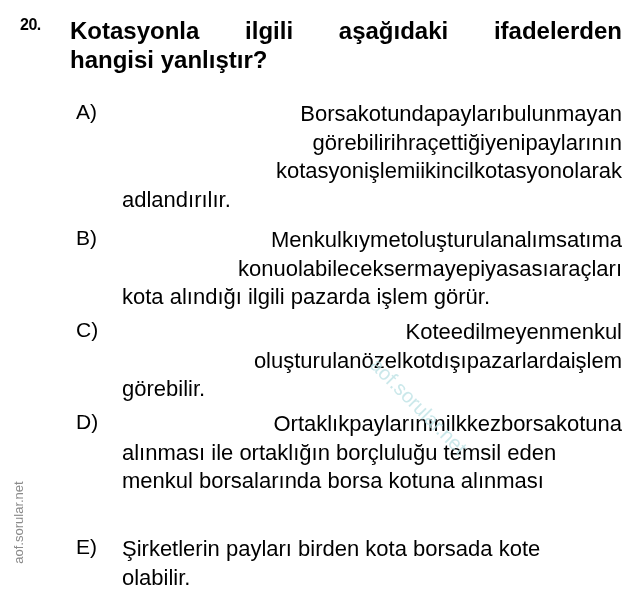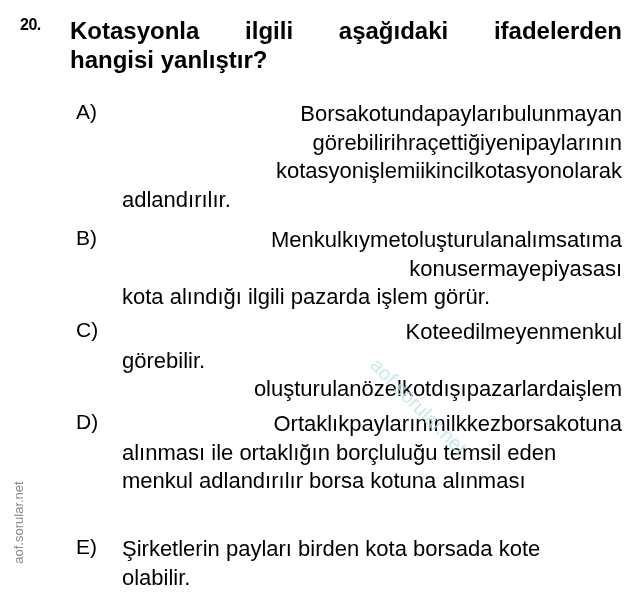--- a/index.html
+++ b/index.html
@@ -71,65 +71,67 @@
       <div class="lines">
         <div class="ln">
           <span>Menkul</span>
           <span>kıymet</span>
           <span>oluşturulan</span>
           <span>alım</span>
           <span>satıma</span>
         </div>
         <div class="ln">
           <span>konu</span>
+          <span>olabilecek</span>
           <span>sermaye</span>
           <span>piyasası</span>
+          <span>araçları</span>
         </div>
         <div class="ln last">
           <span>kota alındığı ilgili pazarda işlem görür.</span>
         </div>
       </div>
     </div>
     <div class="opt" style="top: 318px;">
       <div class="lbl">C)</div>
       <div class="lines">
         <div class="ln">
           <span>Kote</span>
           <span>edilmeyen</span>
           <span>menkul</span>
         </div>
-        <div class="ln last">
-          <span>görebilir.</span>
-        </div>
         <div class="ln">
           <span>oluşturulan</span>
           <span>özel</span>
           <span>kot</span>
           <span>dışı</span>
           <span>pazarlarda</span>
           <span>işlem</span>
+        </div>
+        <div class="ln last">
+          <span>görebilir.</span>
         </div>
       </div>
     </div>
     <div class="opt" style="top: 410px;">
       <div class="lbl">D)</div>
       <div class="lines">
         <div class="ln">
           <span>Ortaklık</span>
           <span>paylarının</span>
           <span>ilk</span>
           <span>kez</span>
           <span>borsa</span>
           <span>kotuna</span>
         </div>
         <div class="ln last">
           <span>alınması ile ortaklığın borçluluğu temsil eden</span>
         </div>
         <div class="ln last">
-          <span>menkul adlandırılır borsa kotuna alınması</span>
+          <span>menkul borsalarında borsa kotuna alınması</span>
         </div>
       </div>
     </div>
     <div class="opt" style="top: 535px;">
       <div class="lbl">E)</div>
       <div class="lines">
         <div class="ln last">
           <span>Şirketlerin payları birden kota borsada kote</span>
         </div>
         <div class="ln last">

